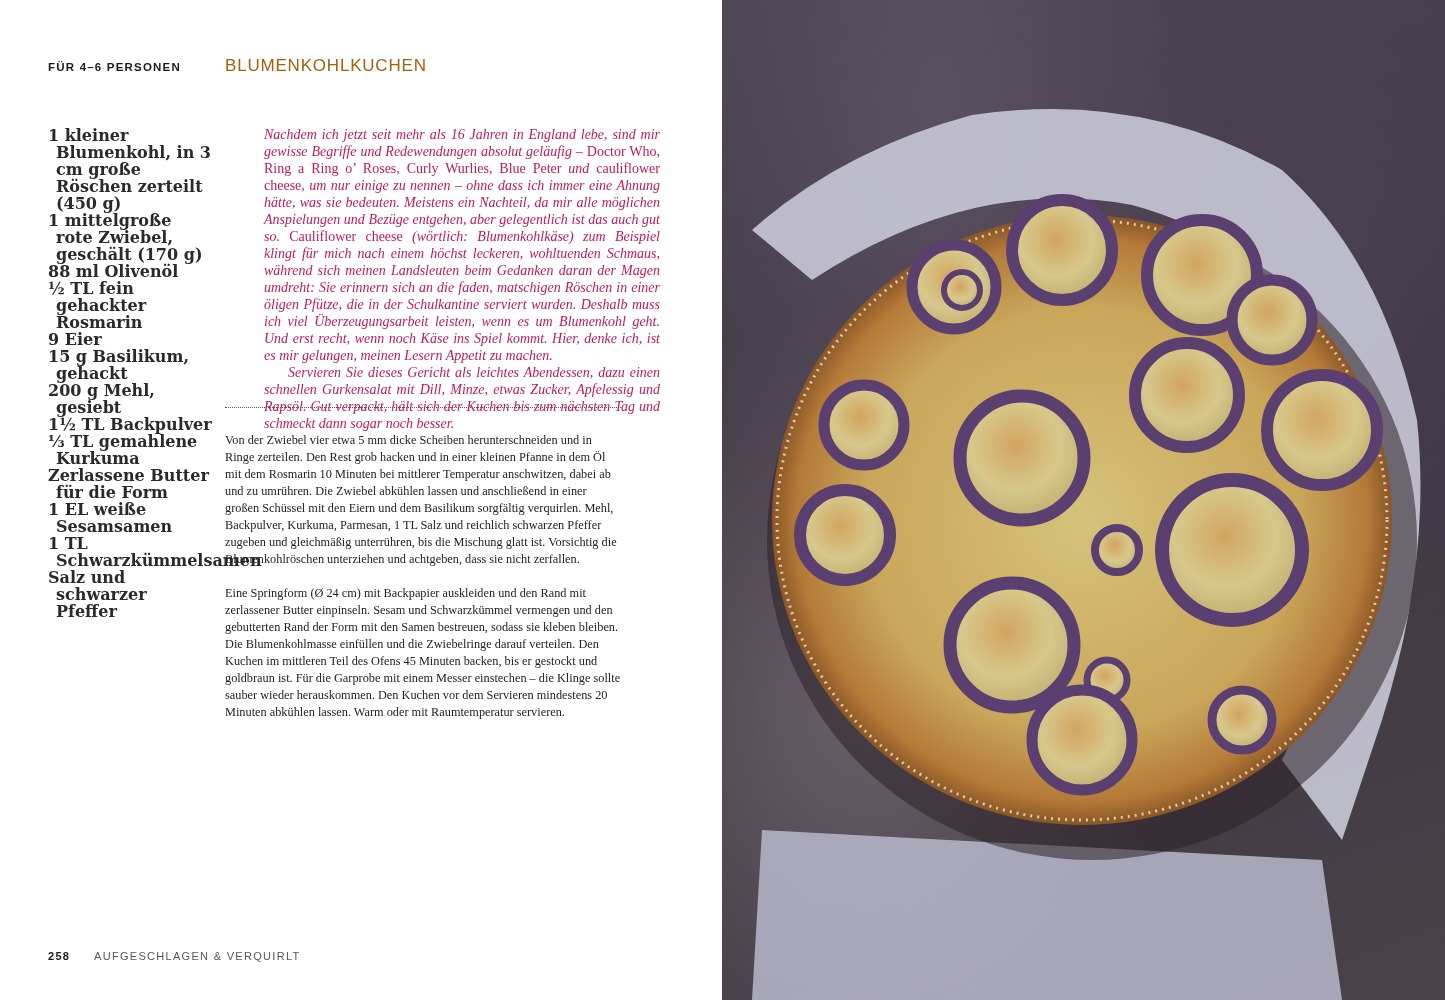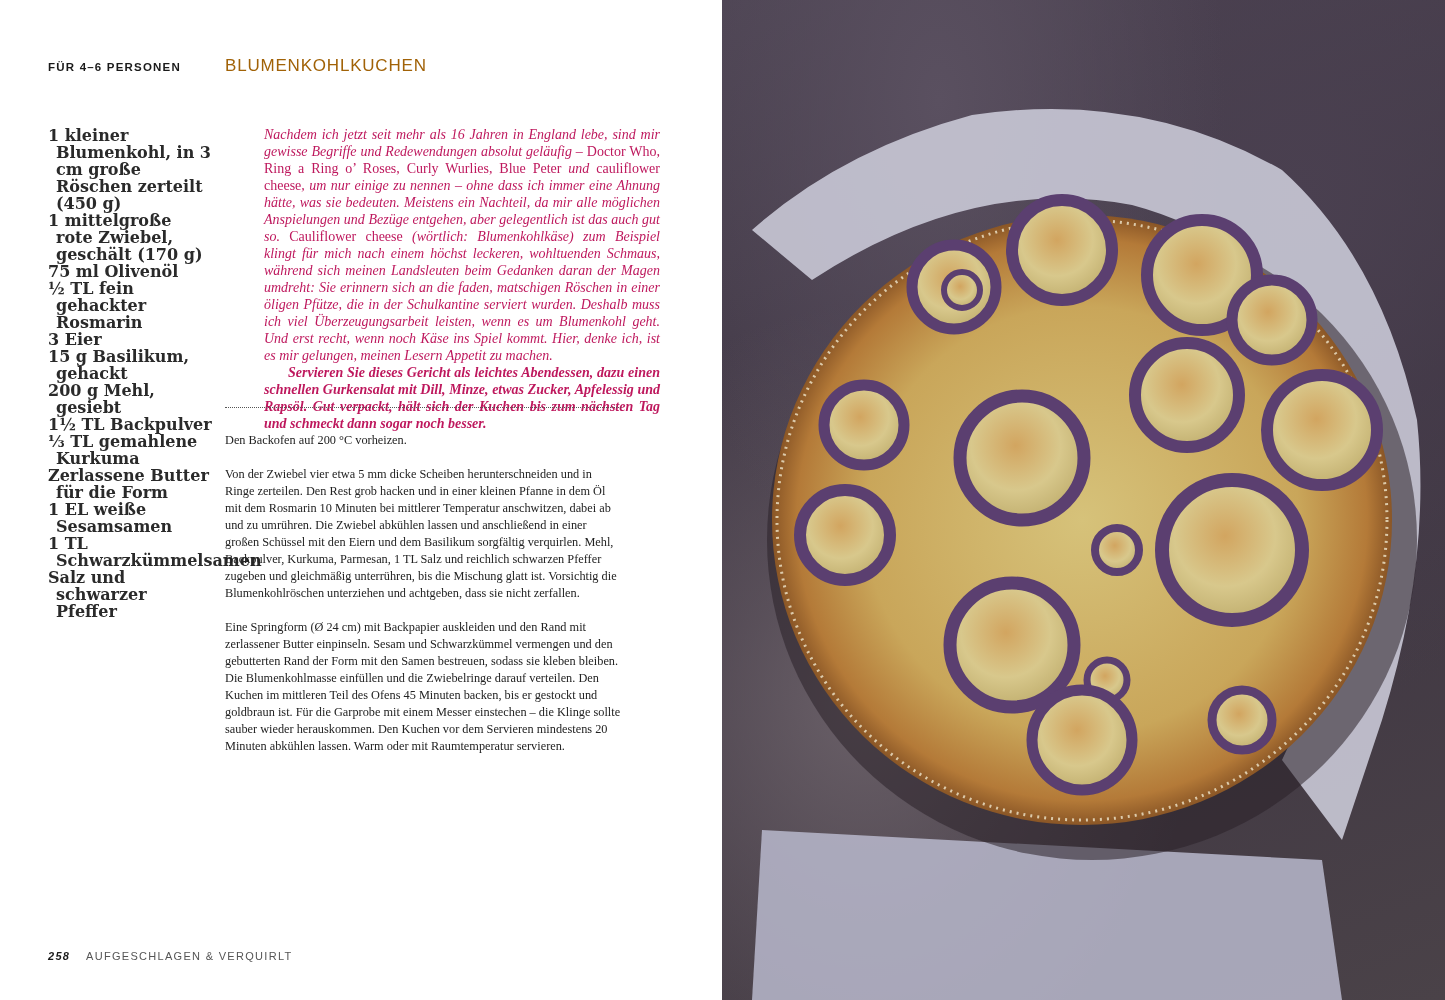--- a/index.html
+++ b/index.html
@@ -4,67 +4,66 @@
 <style>
   html, body { margin:0; padding:0; }
   body { width:1445px; height:1000px; background:#ffffff; position:relative; overflow:hidden; font-family:"Liberation Serif", serif; color:#1e1e1e; }
   .page-left { position:absolute; left:0; top:0; width:722px; height:884px; background:#fff; }
   .serves { position:absolute; left:48px; top:61px; font-family:"Liberation Sans", sans-serif; font-weight:bold; font-size:11.5px; letter-spacing:1.2px; color:#1a1a1a; }
   .title { position:absolute; left:225px; top:56px; font-family:"Liberation Sans", sans-serif; font-size:17px; letter-spacing:0.8px; color:#a16207; }
   .ingredients { position:absolute; left:48px; top:127px; width:165px; font-family:"DejaVu Serif", serif; font-size:16px; line-height:17px; font-weight:bold; color:#2a2a2a; margin:0; padding:0; list-style:none; }
   .ingredients li { padding-left:8px; text-indent:-8px; }
   .intro { position:absolute; left:225px; top:126px; width:396px; font-size:14px; line-height:17px; font-style:italic; color:#be185d; text-align:justify;margin-left:39px; }
   .intro p { margin:0; }
-  .intro p + p { text-indent:24px;font-weight:bold; }
+  .intro p + p { text-indent:24px; }
   .intro .up { font-style:normal; }
   .divider { position:absolute; left:225px; top:407px; width:396px; border-top:1.5px dotted #555; }
   .method { position:absolute; left:225px; top:432px; width:396px; font-size:12.3px; line-height:17px; color:#222; }
   .method p { margin:0 0 17px 0; }
   .footer { position:absolute; left:48px; top:950px; font-family:"Liberation Sans", sans-serif; font-size:11px; letter-spacing:1.3px; }
-  .footer .num { font-weight:bold; color:#1a1a1a; margin-right:12px;font-style:italic; }
+  .footer .num { font-weight:bold; color:#1a1a1a; margin-right:20px; }
   .footer .chap { color:#555; }
   .photo { position:absolute; left:722px; top:0; width:723px; height:1000px; overflow:hidden;
     background:
       radial-gradient(ellipse at 30% 10%, #5a5060 0%, transparent 40%),
       radial-gradient(ellipse at 80% 20%, #4a4050 0%, transparent 45%),
       radial-gradient(ellipse at 20% 70%, #6a6068 0%, transparent 40%),
       linear-gradient(160deg, #4d4453 0%, #3e3542 50%, #4a4248 100%); }
 </style>
 </head>
 <body>
 
 <div class="page-left">
   <div class="serves">FÜR 4–6 PERSONEN</div>
   <div class="title">BLUMENKOHLKUCHEN</div>
 
   <ul class="ingredients">
     <li>1 kleiner Blumenkohl, in 3 cm große Röschen zerteilt (450 g)</li>
     <li>1 mittelgroße rote Zwiebel, geschält (170 g)</li>
-    <li>75 ml Olivenöl</li>
+    <li>88 ml Olivenöl</li>
     <li>½ TL fein gehackter Rosmarin</li>
-    <li>3 Eier</li>
+    <li>9 Eier</li>
     <li>15 g Basilikum, gehackt</li>
     <li>200 g Mehl, gesiebt</li>
     <li>1½ TL Backpulver</li>
     <li>⅓ TL gemahlene Kurkuma</li>
     <li>Zerlassene Butter für die Form</li>
     <li>1 EL weiße Sesamsamen</li>
     <li>1 TL Schwarzkümmelsamen</li>
     <li>Salz und schwarzer Pfeffer</li>
   </ul>
 
   <div class="intro">
     <p><span>Nachdem ich jetzt seit mehr als 16 Jahren in England lebe, sind mir gewisse Begriffe und Redewendungen absolut geläufig – </span><span class="up">Doctor Who, Ring a Ring o’ Roses, Curly Wurlies, Blue Peter</span><span> und </span><span class="up">cauliflower cheese</span><span>, um nur einige zu nennen – ohne dass ich immer eine Ahnung hätte, was sie bedeuten. Meistens ein Nachteil, da mir alle möglichen Anspielungen und Bezüge entgehen, aber gelegentlich ist das auch gut so. </span><span class="up">Cauliflower cheese</span><span> (wörtlich: Blumenkohlkäse) zum Beispiel klingt für mich nach einem höchst leckeren, wohltuenden Schmaus, während sich meinen Landsleuten beim Gedanken daran der Magen umdreht: Sie erinnern sich an die faden, matschigen Röschen in einer öligen Pfütze, die in der Schulkantine serviert wurden. Deshalb muss ich viel Überzeugungsarbeit leisten, wenn es um Blumenkohl geht. Und erst recht, wenn noch Käse ins Spiel kommt. Hier, denke ich, ist es mir gelungen, meinen Lesern Appetit zu machen.</span></p>
     <p>Servieren Sie dieses Gericht als leichtes Abendessen, dazu einen schnellen Gurkensalat mit Dill, Minze, etwas Zucker, Apfelessig und Rapsöl. Gut verpackt, hält sich der Kuchen bis zum nächsten Tag und schmeckt dann sogar noch besser.</p>
   </div>
 
   <div class="divider"></div>
 
   <div class="method">
-    <p>Den Backofen auf 200 °C vorheizen.</p>
     <p>Von der Zwiebel vier etwa 5 mm dicke Scheiben herunterschneiden und in Ringe zerteilen. Den Rest grob hacken und in einer kleinen Pfanne in dem Öl mit dem Rosmarin 10 Minuten bei mittlerer Temperatur anschwitzen, dabei ab und zu umrühren. Die Zwiebel abkühlen lassen und anschließend in einer großen Schüssel mit den Eiern und dem Basilikum sorgfältig verquirlen. Mehl, Backpulver, Kurkuma, Parmesan, 1 TL Salz und reichlich schwarzen Pfeffer zugeben und gleichmäßig unterrühren, bis die Mischung glatt ist. Vorsichtig die Blumenkohlröschen unterziehen und achtgeben, dass sie nicht zerfallen.</p>
     <p>Eine Springform (Ø 24 cm) mit Backpapier auskleiden und den Rand mit zerlassener Butter einpinseln. Sesam und Schwarzkümmel vermengen und den gebutterten Rand der Form mit den Samen bestreuen, sodass sie kleben bleiben. Die Blumenkohlmasse einfüllen und die Zwiebelringe darauf verteilen. Den Kuchen im mittleren Teil des Ofens 45 Minuten backen, bis er gestockt und goldbraun ist. Für die Garprobe mit einem Messer einstechen – die Klinge sollte sauber wieder herauskommen. Den Kuchen vor dem Servieren mindestens 20 Minuten abkühlen lassen. Warm oder mit Raumtemperatur servieren.</p>
   </div>
 
   <div class="footer">
     <span class="num">258</span>
     <span class="chap">AUFGESCHLAGEN &amp; VERQUIRLT</span>
   </div>
 </div>
 

